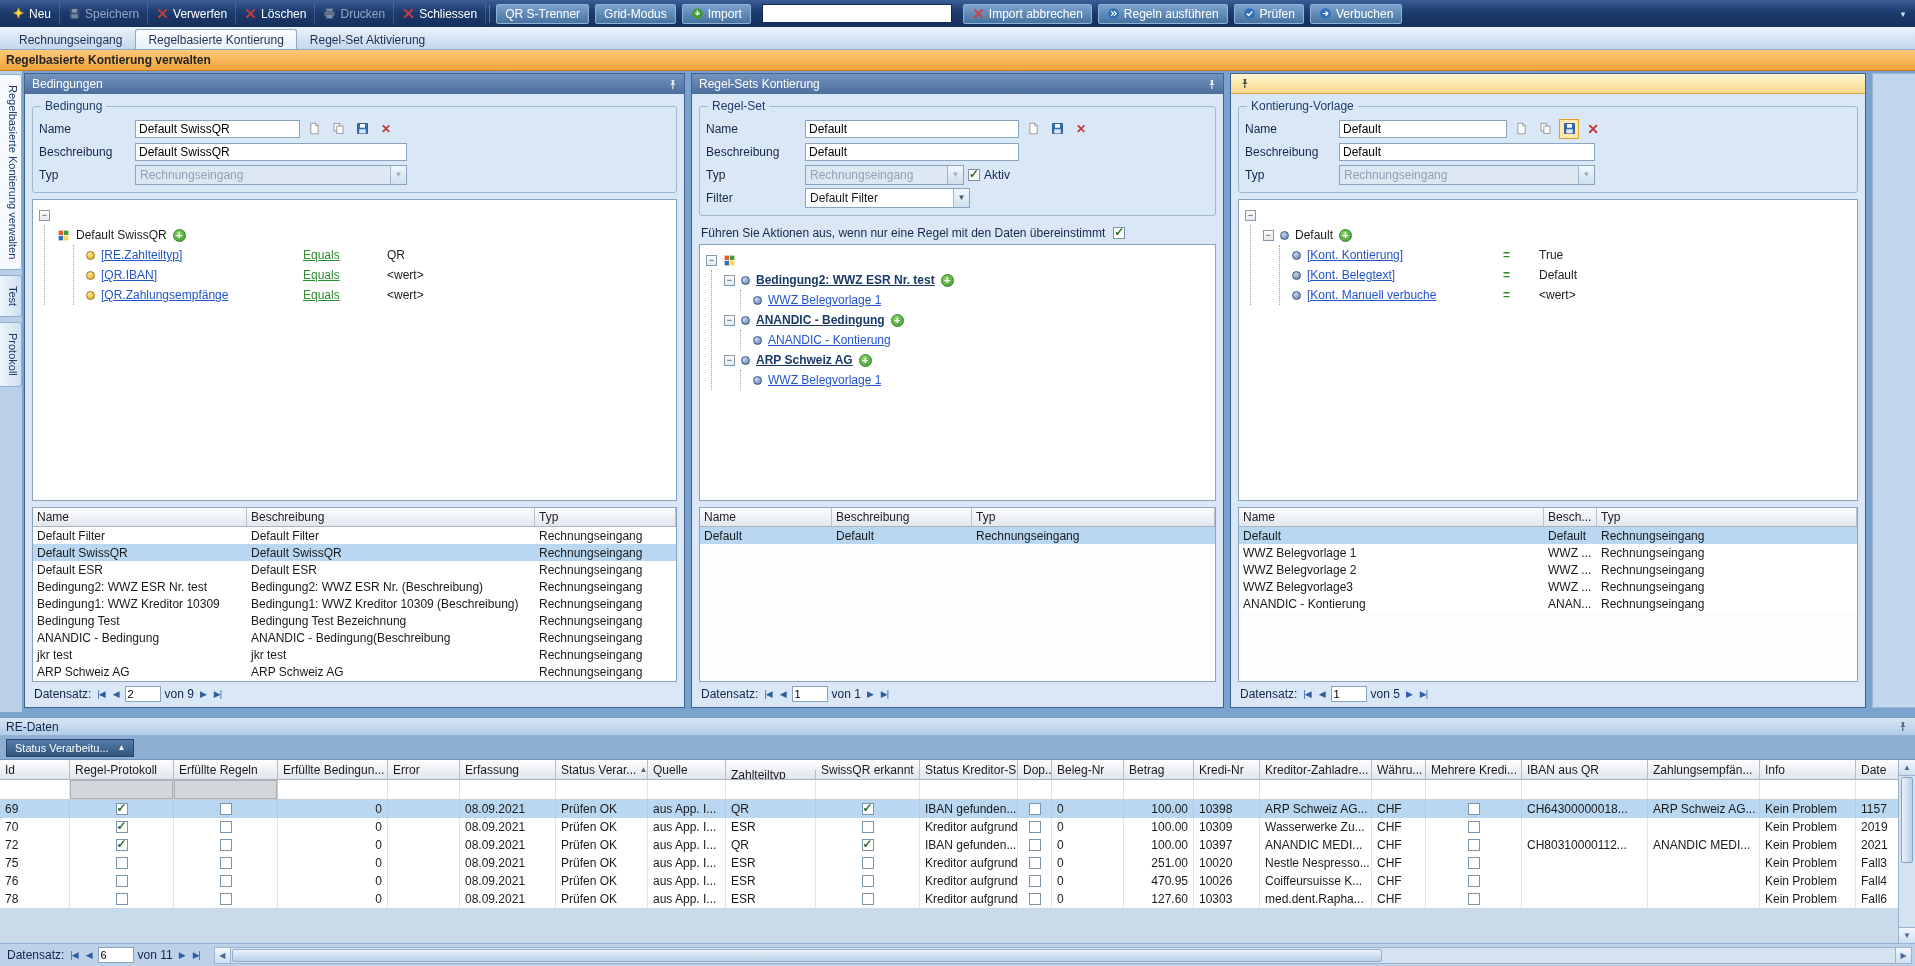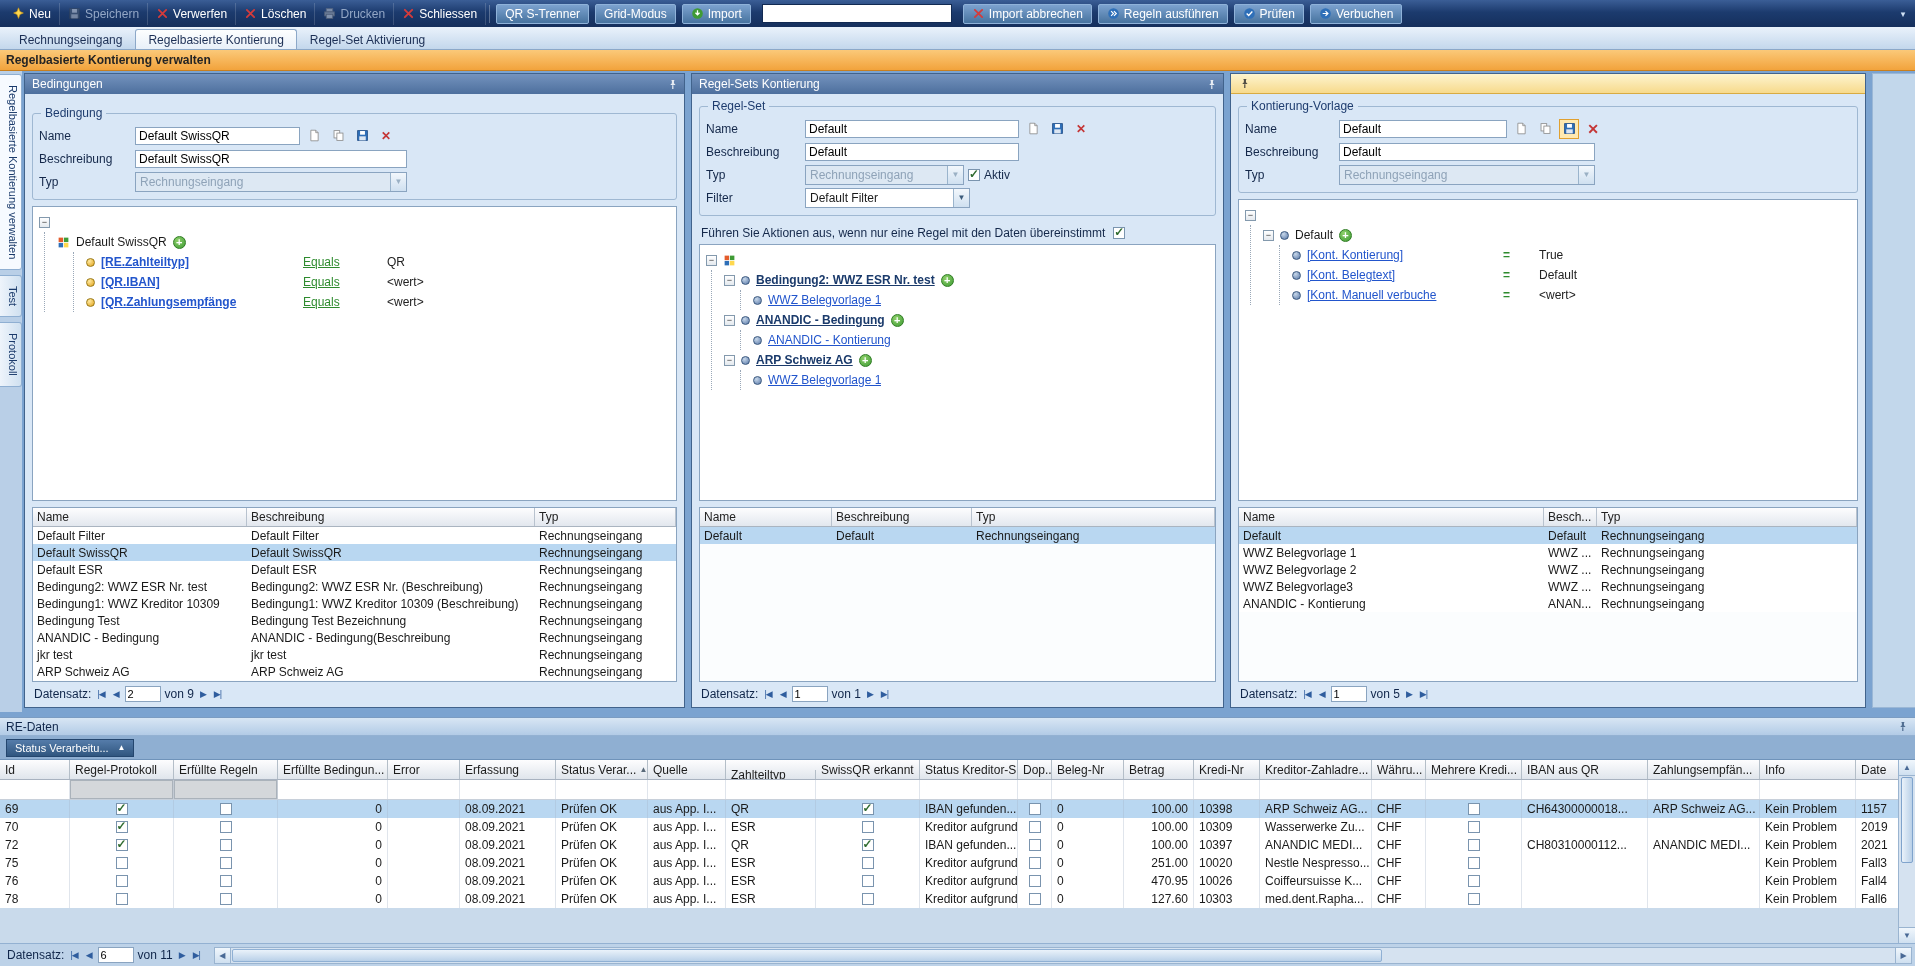--- a/index.html
+++ b/index.html
@@ -65,21 +65,21 @@
 .t-row{display:flex;align-items:center;height:20px;gap:6px;}
 .exp{flex:0 0 11px;width:11px;height:11px;border:1px solid #8399ad;background:linear-gradient(#fff,#e4e9ee);font-size:9px;line-height:9px;text-align:center;color:#333;}
 .bullet{width:9px;height:9px;border-radius:50%;flex:0 0 9px;}
 .bullet.gold{background:radial-gradient(circle at 35% 30%,#ffe9a0,#e0a21a);border:1px solid #9a7a18;}
 .bullet.slate{background:radial-gradient(circle at 35% 30%,#c8d8ea,#5878a8);border:1px solid #3a587e;}
 .plus{width:13px;height:13px;border-radius:50%;background:radial-gradient(circle at 35% 30%,#8ed06a,#3f9b35);color:#fff;font-size:11px;line-height:11px;text-align:center;font-weight:bold;border:1px solid #2f7d23;flex:0 0 13px;}
 .t-indent{margin-left:5px;padding-left:12px;border-left:1px dotted #9aa8b8;}
 .t-indent2{margin-left:16px;padding-left:12px;border-left:1px dotted #9aa8b8;}
 .t-root{color:#1a1a1a;}
 .t-link{color:#2255cc;text-decoration:underline;white-space:nowrap;overflow:hidden;}
-.t-field{flex:0 0 196px;font-weight:bold;}
+.t-field{flex:0 0 196px;}
 .t-afield{flex:0 0 190px;}
 .t-op{color:#2e8b2e;text-decoration:underline;flex:0 0 78px;}
 .t-eq{flex:0 0 30px;text-decoration:none;font-weight:bold;}
 .t-group{color:#1a3a6b;text-decoration:underline;font-weight:bold;white-space:nowrap;}
 .t-val{color:#222;}
 
 
 .ptable{flex:0 0 175px;border:1px solid #8aa4c0;background:#fbfdfe;margin:0 2px;display:flex;flex-direction:column;overflow:hidden;}
 .pt-head{display:flex;background:linear-gradient(#fdfdfe,#e2e7ee);border-bottom:1px solid #aab4c0;flex:0 0 19px;}
 .pt-hcell{border-right:1px solid #b8c2ce;padding:2px 4px;color:#222;overflow:hidden;white-space:nowrap;flex:0 0 auto;}
@@ -265,21 +265,21 @@
 
   <div class="main">
     <div class="side-tabs" id="side-tabs">
         <div class="side-tab active"><span>Regelbasierte Kontierung verwalten</span></div>
         <div class="side-tab"><span>Test</span></div>
         <div class="side-tab"><span>Protokoll</span></div>
       </div>
 
     <div class="panels">
 
-      <section class="panel" style="flex:0 0 660px;gap:7px;">
+      <section class="panel" style="flex:0 0 660px;">
         <div class="panel-header">
           <span class="ph-title">Bedingungen</span>
           <span class="icon">
               <svg viewBox="0 0 16 16">
                 <path d="M6.2 2.5h4.6l-1 1v3l2 2H5.2l2-2v-3z" fill="currentColor" opacity=".85"></path>
                 <path d="M8.4 8.8v4.6" stroke="currentColor" stroke-width="1.3"></path>
               </svg>
             </span>
         </div>
         <div class="panel-body">

